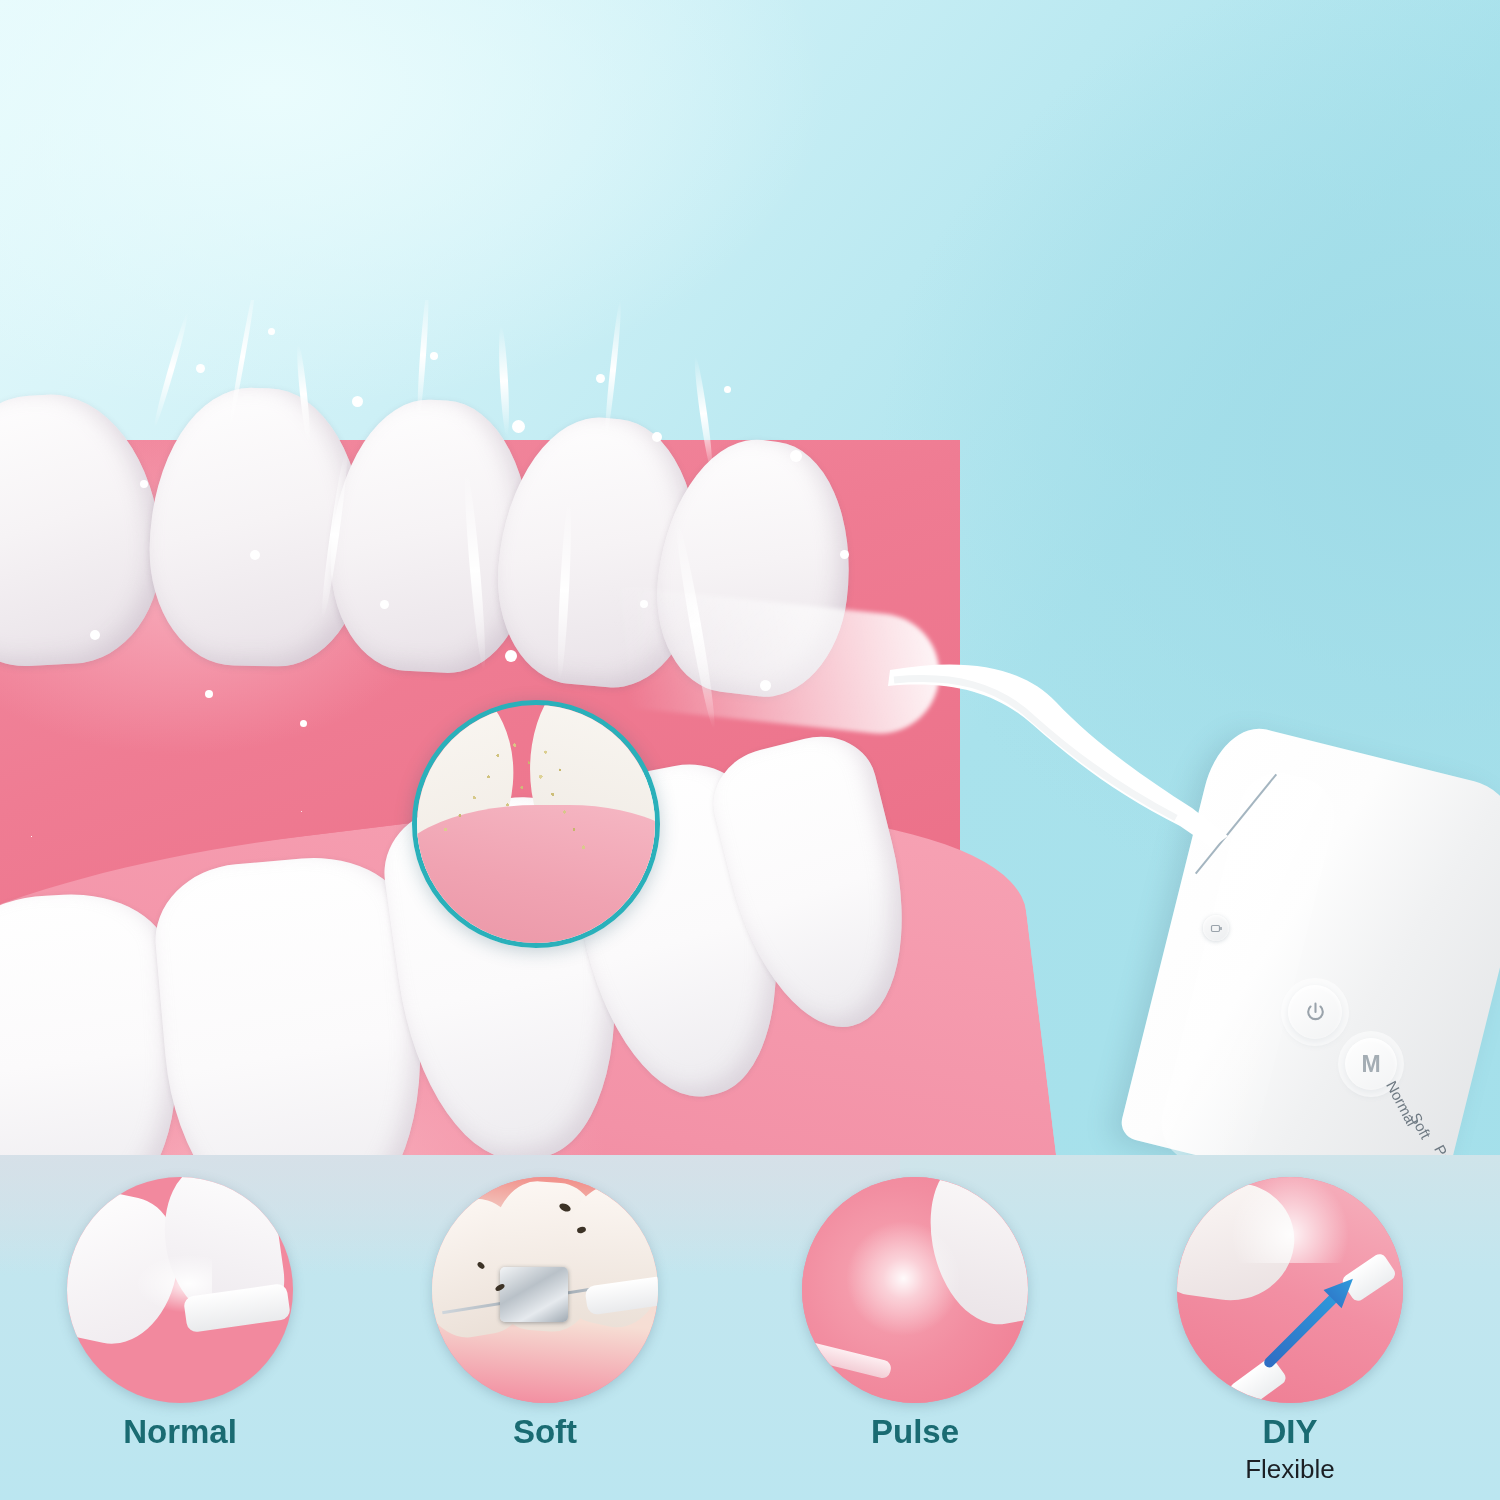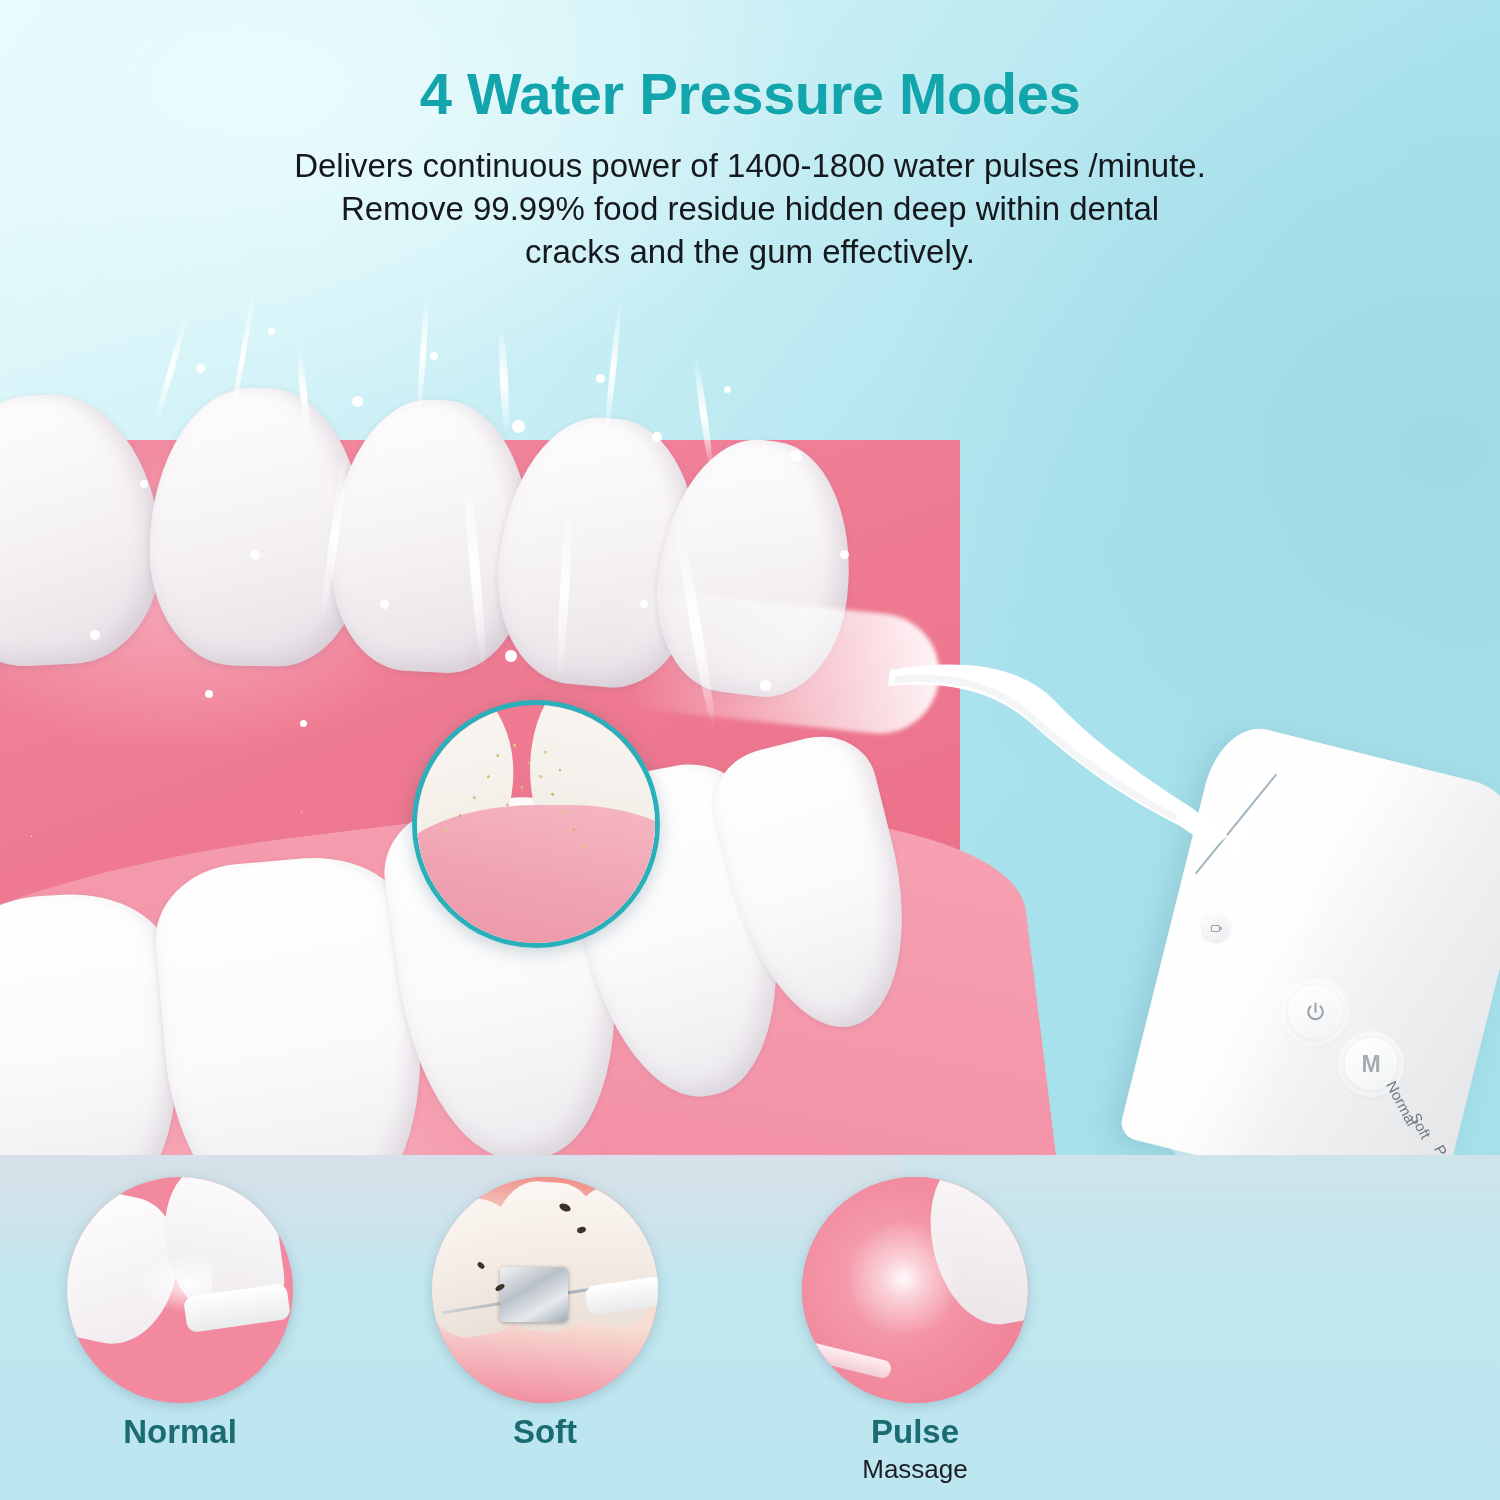--- a/index.html
+++ b/index.html
@@ -243,28 +243,20 @@
   .t4-tipB{ position:absolute; left:24%; bottom:2%; width:24%; height:13%;
     background:linear-gradient(180deg,#fff,#eceef0); border-radius:7px; transform:rotate(-36deg); }
   .t4-spray{ position:absolute; left:22%; top:-4%; width:56%; height:42%;
     background:radial-gradient(ellipse at 50% 70%, rgba(255,255,255,.9), rgba(255,255,255,0) 66%); }
 </style>
 </head>
 <body>
 
 <div id="canvas">
 
-  <div class="header">
-    <div class="headline">4 Water Pressure Modes</div>
-    <div class="subline">
-      <div>Delivers continuous power of 1400-1800 water pulses /minute.</div>
-      <div>Remove 99.99% food residue hidden deep within dental</div>
-      <div>cracks and the gum effectively.</div>
-    </div>
-  </div>
 
   <div class="hero">
 
     <div class="gum-upper"></div>
     <div class="tooth-up" style="left:-70px;  top:95px;  width:230px; height:270px; transform:rotate(-3deg);"></div>
     <div class="tooth-up" style="left:150px;  top:88px;  width:215px; height:278px; transform:rotate(1deg);"></div>
     <div class="tooth-up" style="left:332px;  top:100px; width:200px; height:272px; transform:rotate(3deg);"></div>
     <div class="tooth-up" style="left:500px;  top:118px; width:200px; height:268px; transform:rotate(5deg);"></div>
     <div class="tooth-up" style="left:660px;  top:140px; width:190px; height:255px; transform:rotate(7deg);"></div>
 
@@ -387,20 +379,40 @@
       </div>
 
       <div class="mode-item" style="left:765px;">
         <div class="thumb">
           <div class="t3-bg"></div>
           <div class="t3-tooth"></div>
           <div class="t3-burst"></div>
           <div class="t3-nozzle"></div>
         </div>
         <div class="mode-title">Pulse</div>
-        <div class="mode-sub">Massage</div>
       </div>
 
+      <div class="mode-item" style="left:1140px;">
+        <div class="thumb">
+          <div class="t4-bg"></div>
+          <div class="t4-tooth"></div>
+          <div class="t4-spray"></div>
+          <div class="t4-tipA"></div>
+          <div class="t4-tipB"></div>
+          <svg style="position:absolute; left:36%; top:38%; width:50%; height:50%;" viewBox="0 0 100 100">
+            <defs>
+                <linearGradient id="ag" x1="0" y1="1" x2="1" y2="0">
+              <stop offset="0" stop-color="#2f6fc4"></stop>
+                  <stop offset="1" stop-color="#2f9bdc"></stop>
+            </linearGradient>
+              </defs>
+            <path d="M10 88 L72 26" stroke="url(#ag)" stroke-width="9" stroke-linecap="round"></path>
+            <path d="M84 14 L58 24 L74 40 Z" fill="url(#ag)"></path>
+          </svg>
+        </div>
+        <div class="mode-title">DIY</div>
+        <div class="mode-sub">Flexible</div>
+      </div>
 
     </div>
   </div>
 
 </div>
 
 </body></html>

